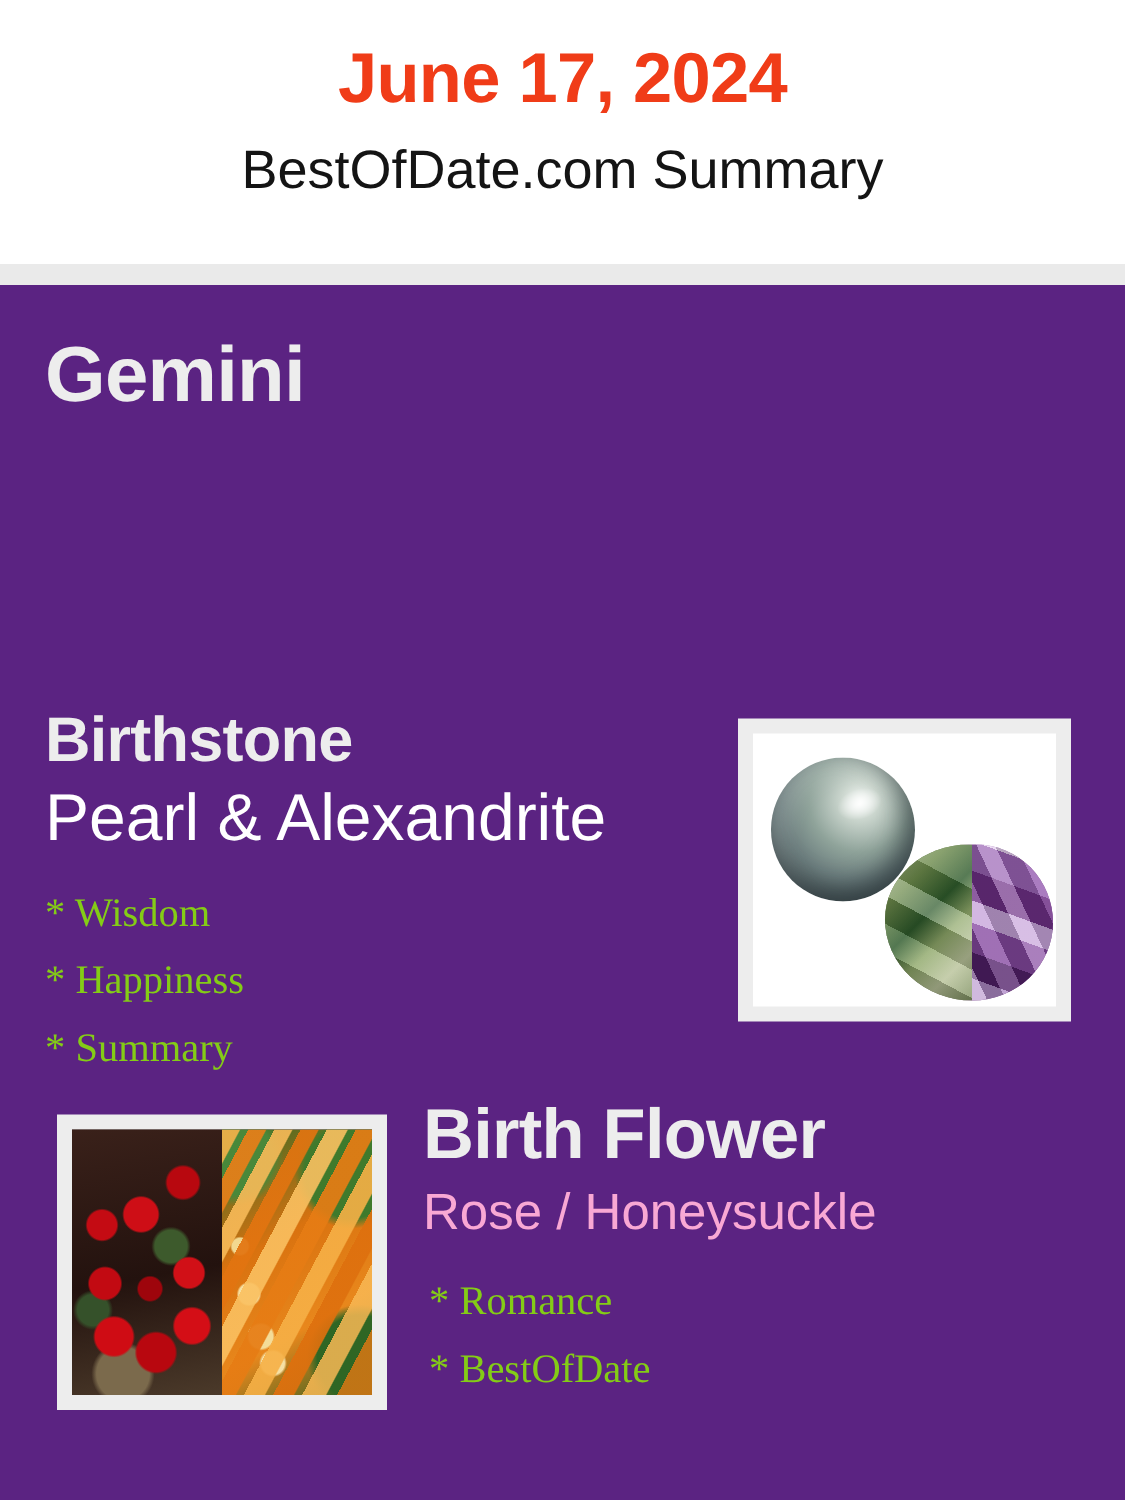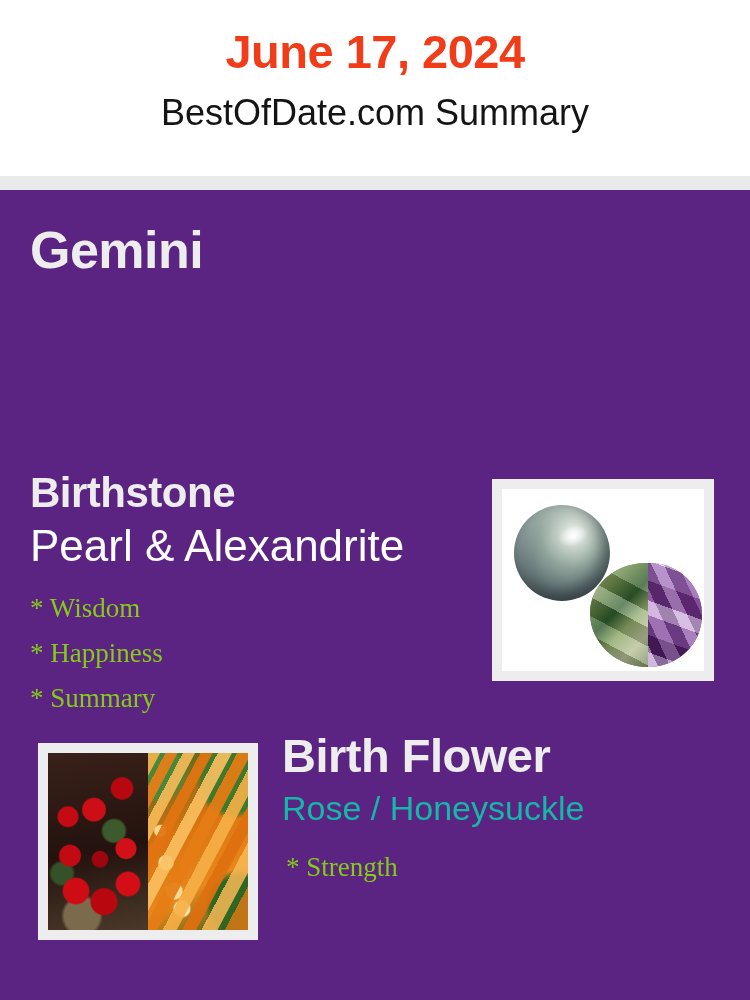--- a/index.html
+++ b/index.html
@@ -161,21 +161,21 @@
   }
 
   .flower-block { position:absolute; left:282px; top:542px; width:440px; }
   .flower-heading {
     font-family:"Liberation Sans", sans-serif;
     font-size:47px; font-weight:bold; color:#EDEDED;
     line-height:1; letter-spacing:-0.5px;
   }
   .flower-sub {
     font-family:"Liberation Sans", sans-serif;
-    font-size:34px; font-weight:normal; color:#14b8a6;
+    font-size:34px; font-weight:normal; color:#f9a8d4;
     line-height:1; padding-top:12px;
   }
   .flower-bullets { padding-top:20px; padding-left:4px; }
 </style>
 </head>
 <body>
 
 <div class="page">
 
   <div class="header">
@@ -212,18 +212,19 @@
       <div class="img-inner">
         <div class="roses"></div>
         <div class="honeysuckle"></div>
       </div>
     </div>
 
     <div class="flower-block">
       <div class="flower-heading">Birth Flower</div>
       <div class="flower-sub">Rose / Honeysuckle</div>
       <div class="bullets flower-bullets">
-        <div class="bullet">* Strength</div>
+        <div class="bullet">* Romance</div>
+        <div class="bullet">* BestOfDate</div>
       </div>
     </div>
 
   </div>
 </div>
 
 </body></html>

